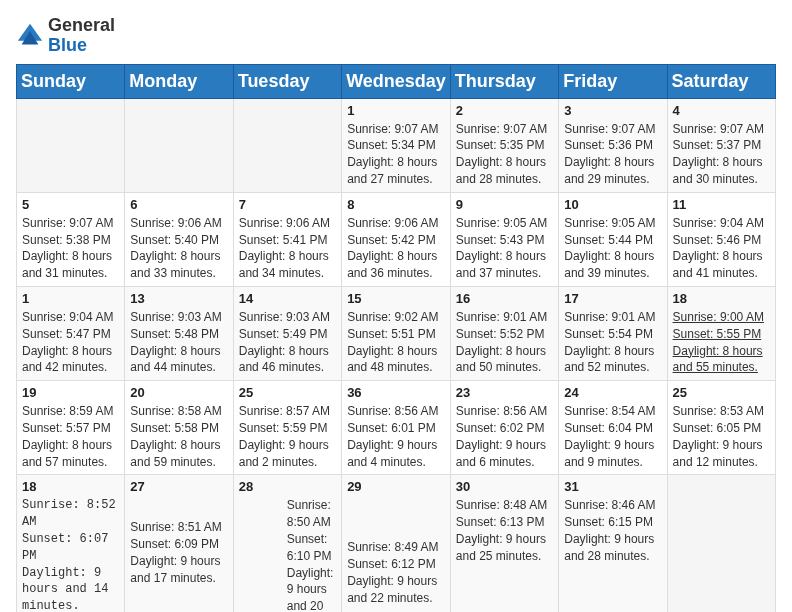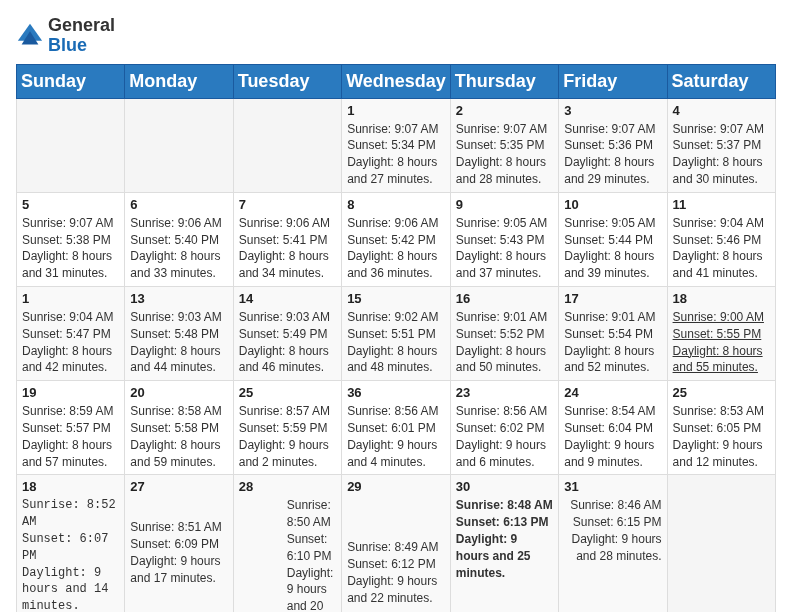--- a/index.html
+++ b/index.html
@@ -303,26 +303,26 @@
 Daylight: 9 hours and 20 minutes.</div>
         </td>
         <td>
           <div class="day-number">29</div>
           <div class="day-info" style="white-space: pre-line; margin-top: 45px;">Sunrise: 8:49 AM
 Sunset: 6:12 PM
 Daylight: 9 hours and 22 minutes.</div>
         </td>
         <td>
           <div class="day-number">30</div>
-          <div class="day-info" style="white-space: pre-line; font-weight: bold;">Sunrise: 8:48 AM
+          <div class="day-info" style="white-space: pre-line;">Sunrise: 8:48 AM
 Sunset: 6:13 PM
 Daylight: 9 hours and 25 minutes.</div>
         </td>
         <td>
           <div class="day-number">31</div>
-          <div class="day-info" style="white-space: pre-line; text-align: right;">Sunrise: 8:46 AM
+          <div class="day-info" style="white-space: pre-line;">Sunrise: 8:46 AM
 Sunset: 6:15 PM
 Daylight: 9 hours and 28 minutes.</div>
         </td>
         <td class="empty-cell"></td>
       </tr>
     </tbody>
 </table>
 
 </body></html>

